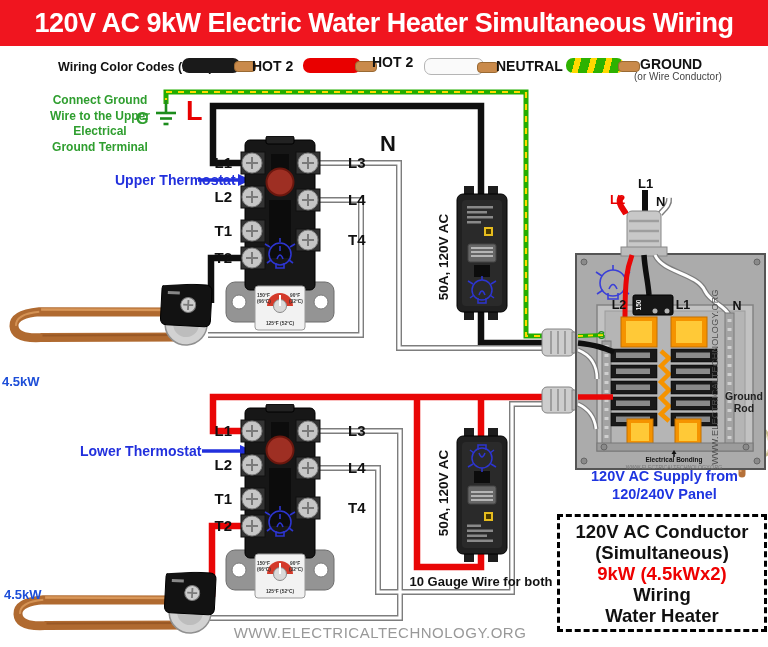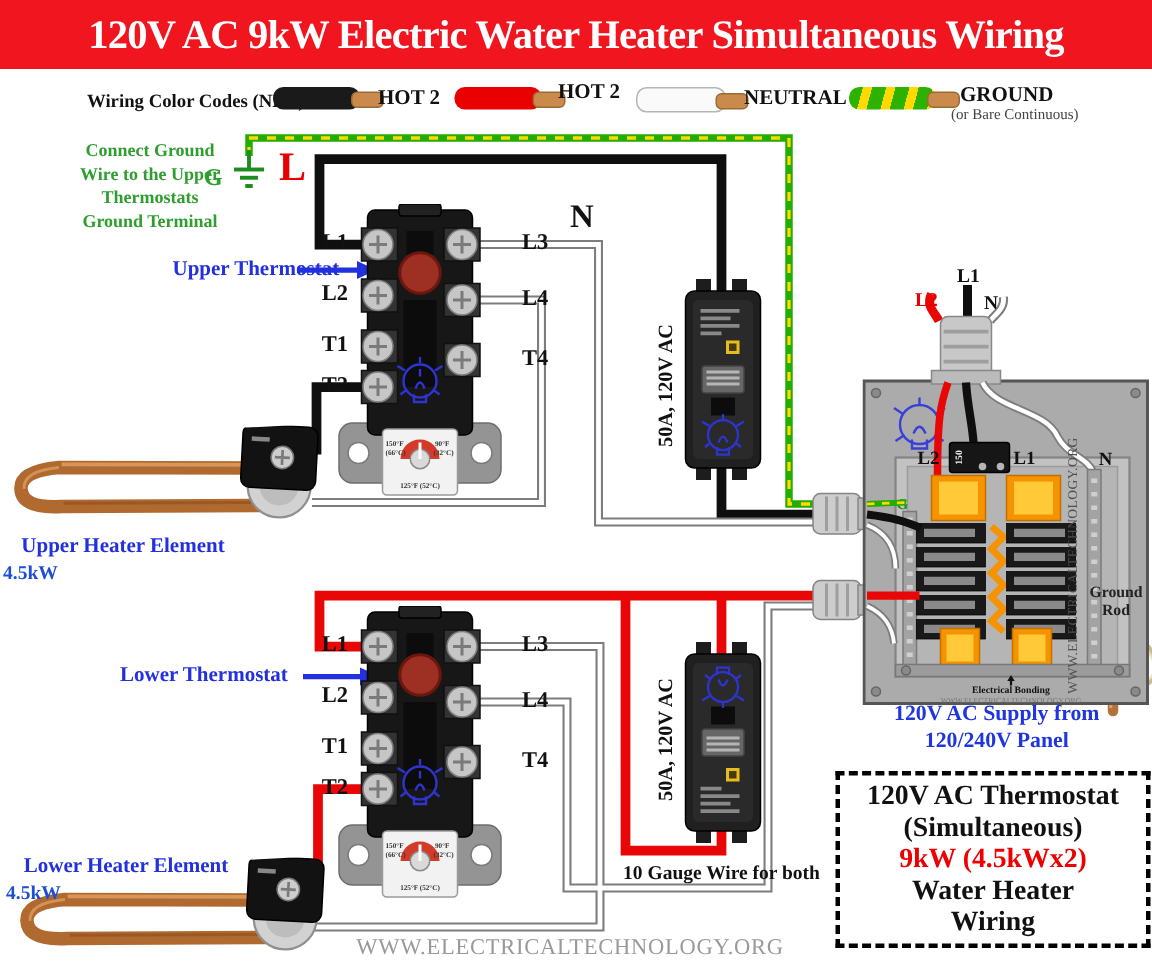--- a/index.html
+++ b/index.html
@@ -1,17 +1,17 @@
 <!DOCTYPE html>
 <html><head>
 <meta charset="utf-8">
 <style>
   html,body{margin:0;padding:0;background:#fff;}
   .canvas{position:relative;width:768px;height:647px;background:#fff;overflow:hidden;
-          font-family:Liberation Serif, serif;}
+          font-family:Liberation Sans, sans-serif;}
   .abs{position:absolute;}
   .title-bar{left:0;top:0;width:768px;height:46px;background:#f0151f;color:#fff;
              text-align:center;line-height:46px;font-weight:bold;font-size:27px;letter-spacing:-0.5px;}
   .legend-title{left:58px;top:60px;font-weight:bold;font-size:12.5px;color:#111;}
   .swatch{height:15px;width:58px;border-radius:7px;}
   .swatch::after{content:"";position:absolute;right:-16px;top:3px;width:20px;height:9px;
                  background:#c98a4b;border-radius:4px;border:1px solid #9a6a33;}
   .sw-black{background:#1a1a1a;}
   .sw-red{background:#e90000;}
   .sw-white{background:#fafafa;border:1px solid #b5b5b5;}
@@ -53,21 +53,21 @@
 
   <div class="abs legend-title">Wiring Color Codes (NEC)</div>
   <div class="abs swatch sw-black" style="left:182px;top:58px;"></div>
   <div class="abs legend-label" style="left:252px;top:58px;">HOT 2</div>
   <div class="abs swatch sw-red" style="left:303px;top:58px;"></div>
   <div class="abs legend-label" style="left:372px;top:54px;">HOT 2</div>
   <div class="abs swatch sw-white" style="left:424px;top:58px;"></div>
   <div class="abs legend-label" style="left:496px;top:58px;">NEUTRAL</div>
   <div class="abs swatch sw-ground" style="left:566px;top:58px;"></div>
   <div class="abs legend-label" style="left:640px;top:56px;">GROUND</div>
-  <div class="abs legend-sub" style="left:634px;top:71px;">(or Bare Continuous)</div>
+  <div class="abs legend-sub" style="left:634px;top:71px;">(or Wire Conductor)</div>
 
   <svg class="abs" style="left:0;top:0;" width="768" height="647">
 
     <g stroke="#0f0f0f" stroke-width="6.5" fill="none">
       <path d="M 248 163 L 213 163 L 213 106 L 481 106 L 481 198"></path>
       <path d="M 481 304 L 481 343 L 562 343"></path>
       <path d="M 248 258 L 211 258 L 211 303"></path>
       <path d="M 645 190 L 645 214" stroke-width="6"></path>
     </g>
 
@@ -324,40 +324,38 @@
       <circle cx="184" cy="40" r="21" fill="#d2d2d2" stroke="#909090" stroke-width="1.5"></circle>
       <circle cx="184" cy="40" r="13" fill="#bdbdbd"></circle>
       <g transform="rotate(6 186 22)">
         <rect x="160" y="0" width="50" height="42" rx="6" fill="#121212" stroke="#000"></rect>
         <rect x="166" y="8" width="12" height="3" fill="#888"></rect>
         <circle cx="187" cy="21" r="7.5" fill="#cdcdcd" stroke="#777"></circle>
         <path d="M 182 21 L 192 21 M 187 16 L 187 26" stroke="#7a7a7a" stroke-width="1.8"></path>
       </g>
     </svg>
   </div>
-  <div class="abs elem-label" style="left:2px;top:357px;">Upper Heater Element</div>
   <div class="abs elem-power" style="left:2px;top:374px;">4.5kW</div>
 
   <div class="abs" style="left:6px;top:576px;width:215px;height:72px;transform:rotate(-3deg);">
     <svg width="215" height="72" viewBox="0 0 215 72">
       <path d="M 184 28 L 38 20 Q 12 21 12 33 Q 12 46 38 46 L 184 53" stroke="#b06a30" stroke-width="9" fill="none" stroke-linecap="round" stroke-linejoin="round"></path>
       <path d="M 184 26 L 40 18" stroke="#dd9c5e" stroke-width="2.5" opacity="0.9"></path>
       <path d="M 184 51 L 40 44" stroke="#8a4d1e" stroke-width="2" opacity="0.6"></path>
       <path d="M 38 20 Q 14 21 14 33" stroke="#dd9c5e" stroke-width="2" fill="none" opacity="0.8"></path>
       <circle cx="184" cy="40" r="21" fill="#d2d2d2" stroke="#909090" stroke-width="1.5"></circle>
       <circle cx="184" cy="40" r="13" fill="#bdbdbd"></circle>
       <g transform="rotate(6 186 22)">
         <rect x="160" y="0" width="50" height="42" rx="6" fill="#121212" stroke="#000"></rect>
         <rect x="166" y="8" width="12" height="3" fill="#888"></rect>
         <circle cx="187" cy="21" r="7.5" fill="#cdcdcd" stroke="#777"></circle>
         <path d="M 182 21 L 192 21 M 187 16 L 187 26" stroke="#7a7a7a" stroke-width="1.8"></path>
       </g>
     </svg>
   </div>
-  <div class="abs elem-label" style="left:4px;top:570px;">Lower Heater Element</div>
   <div class="abs elem-power" style="left:4px;top:587px;">4.5kW</div>
 
   <div class="abs" style="left:575px;top:209px;width:192px;height:262px;">
     <svg width="192" height="262" viewBox="0 -44 192 262">
 
       <rect x="1" y="1" width="189" height="215" fill="#ababab" stroke="#555" stroke-width="2"></rect>
       <g fill="#8a8a8a" stroke="#666">
         <circle cx="9" cy="9" r="3"></circle>
           <circle cx="182" cy="9" r="3"></circle>
           <circle cx="9" cy="208" r="3"></circle>
@@ -460,21 +458,21 @@
     </svg>
   </div>
 
   <div class="abs feed-label" style="left:638px;top:176px;">L1</div>
   <div class="abs feed-label red" style="left:610px;top:192px;">L2</div>
   <div class="abs feed-label" style="left:656px;top:194px;">N</div>
 
   <div class="abs green-note" style="left:36px;top:93px;">
     <div>Connect Ground</div>
     <div>Wire to the Upper</div>
-    <div>Thermostats</div>
+    <div>Electrical</div>
     <div>Ground Terminal</div>
   </div>
   <div class="abs g-label" style="left:136px;top:110px;">G</div>
   <div class="abs l-label" style="left:186px;top:98px;">L</div>
   <div class="abs n-label" style="left:380px;top:133px;">N</div>
 
   <div class="abs blue-label" style="left:72px;top:172px;margin-left:43px;">Upper Thermostat</div>
   <div class="abs blue-label" style="left:80px;top:443px;">Lower Thermostat</div>
 
   <div class="abs term left" style="left:202px;top:154px;">L1</div>
@@ -501,22 +499,22 @@
   <div class="abs supply-note" style="left:582px;top:467px;">
     <div>120V AC Supply from</div>
     <div>120/240V Panel</div>
   </div>
 
   <div class="abs gauge-note" style="left:386px;top:573px;">
     <div>10 Gauge Wire for both</div>
   </div>
 
   <div class="abs info-box">
-    <div>120V AC Thermostat</div>
+    <div>120V AC Conductor</div>
     <div>(Simultaneous)</div>
     <div class="red">9kW (4.5kWx2)</div>
+    <div>Wiring</div>
     <div>Water Heater</div>
-    <div>Wiring</div>
   </div>
 
   <div class="abs footer">WWW.ELECTRICALTECHNOLOGY.ORG</div>
 
 </div>
 
 </body></html>

